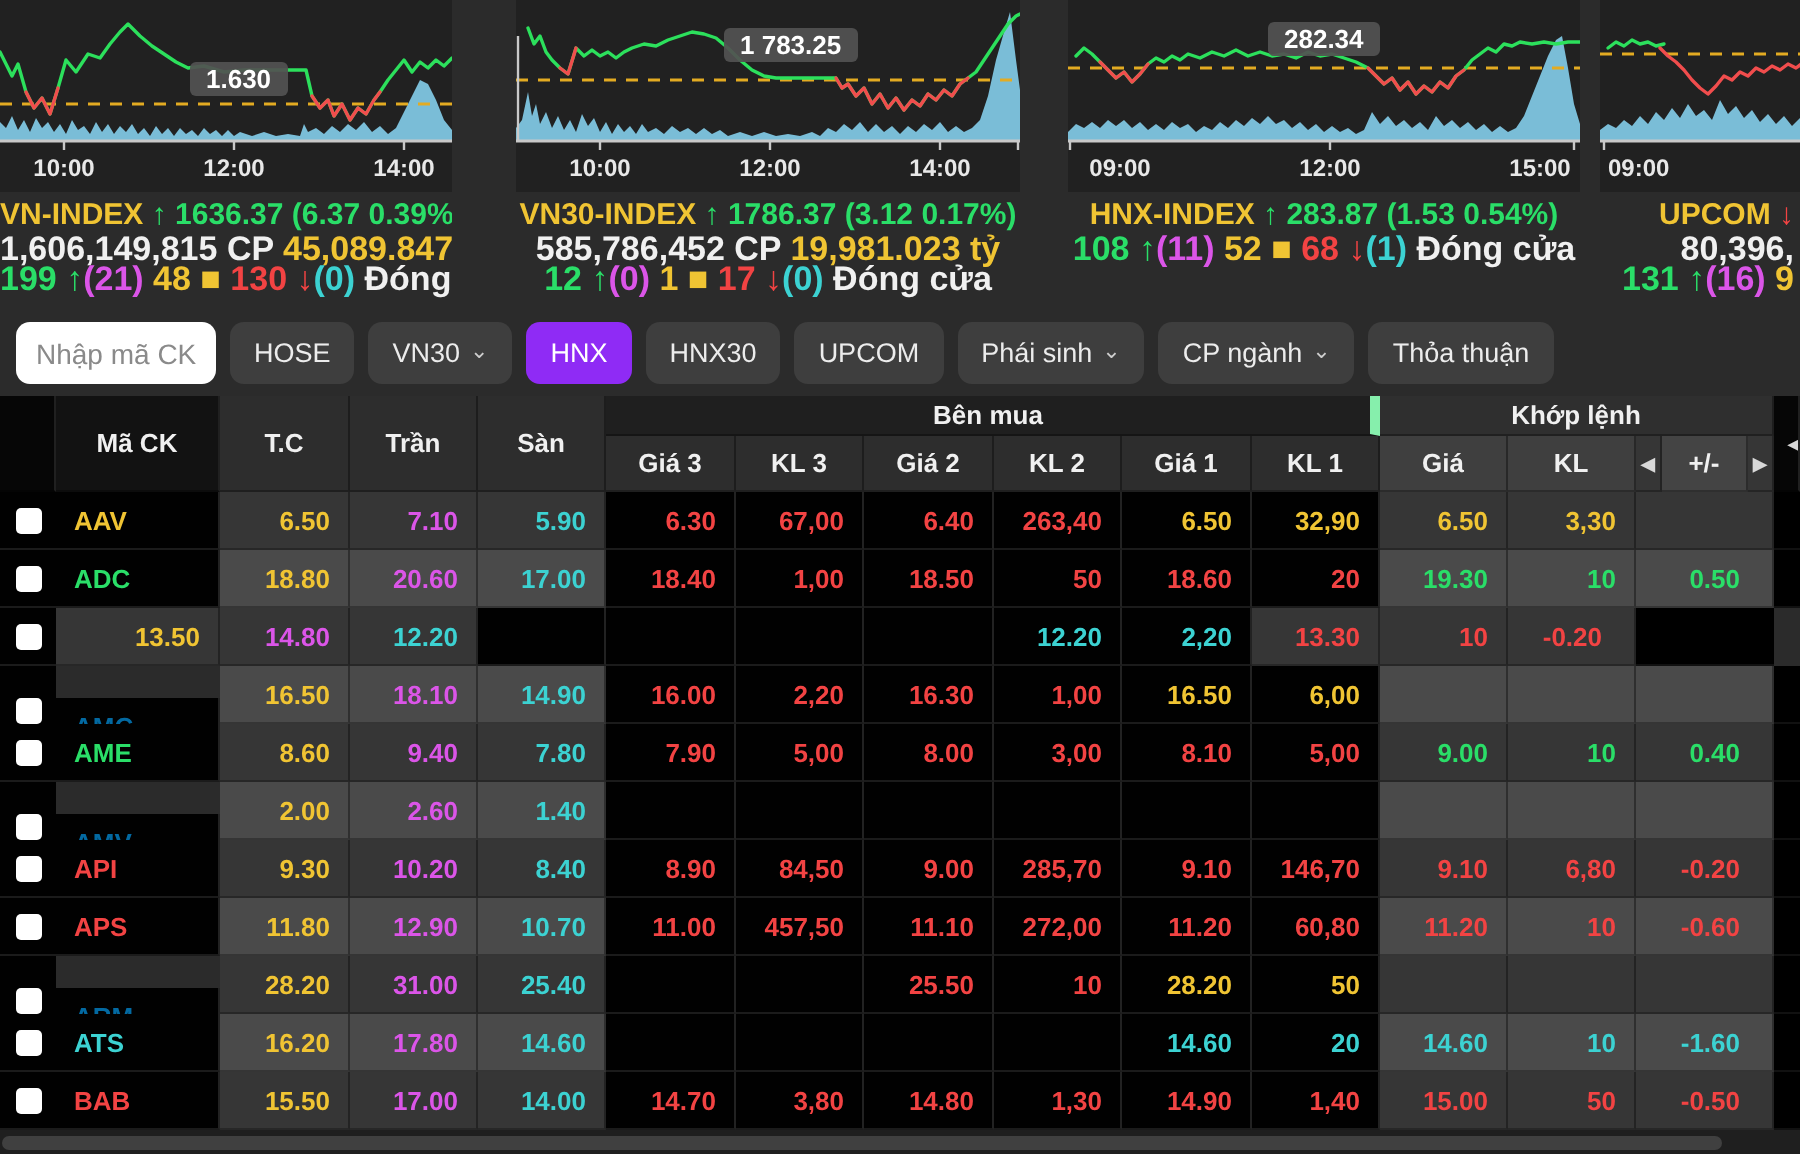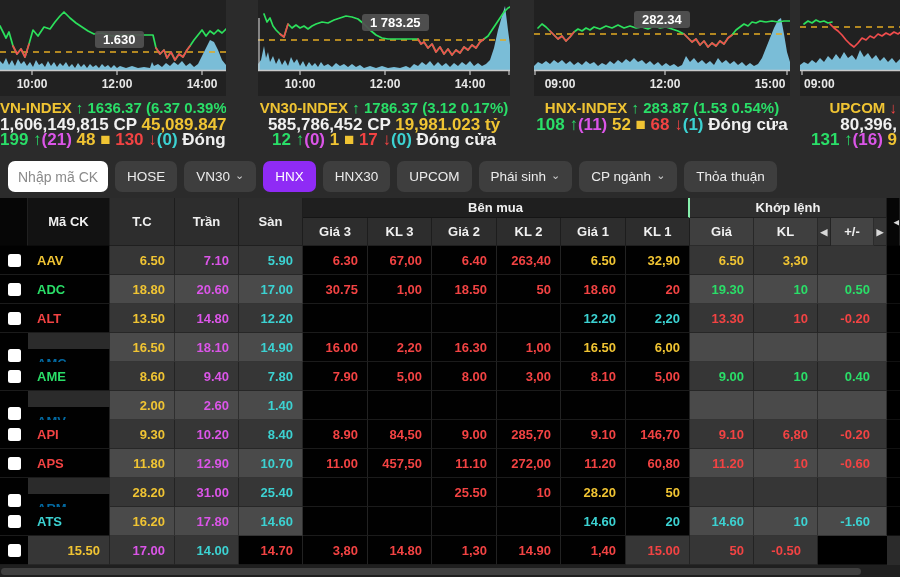--- a/index.html
+++ b/index.html
@@ -47,21 +47,21 @@
   .board{position:absolute;top:198px;left:0;width:900px;}
   .thead{display:grid;width:900px;
     grid-template-columns:28px 82px 65px 64px 64px 65px 64px 65px 64px 65px 64px 64px 64px 13px 43px 13px 13px;
     grid-template-rows:20px 28px;}
   .hc{color:#f0f0f0;font-size:13px;font-weight:bold;display:flex;align-items:center;justify-content:center;
     border-right:1px solid rgba(0,0,0,.35);border-bottom:1px solid rgba(0,0,0,.3);}
   .hc.blackc{background:#060606;border-right:1px solid #202020;}
   .hc.symc{background:#121212;border-right:1px solid #202020;}
   .hc.grayh{background:#2d2d2d;}
   .hc.grouph{font-weight:bold;}
-  .hc.buyg{background:#1f1f1f;border-right:2px solid #86efac;}
+  .hc.buyg{background:#1f1f1f;border-right:5px solid #86efac;}
   .hc.matchg{background:#2f2f2f;}
   .hc.subh{background:#2d2d2d;}
   .hc.matchh{background:#3f3f3f;}
   .hc.arrowh{background:#363636;font-size:9px;color:#d8d8d8;cursor:pointer;}
   .hc.pmh{background:#444;}
   .hc.edgeh{justify-content:flex-start;overflow:hidden;font-size:9px;color:#d8d8d8;padding-left:7px;}
 
   .trow{display:grid;width:900px;height:29px;
     grid-template-columns:28px 82px 65px 64px 64px 65px 64px 65px 64px 65px 64px 64px 64px 69px 13px;}
   .td{height:29px;line-height:29px;font-size:13px;font-weight:bold;text-align:right;padding-right:9px;
@@ -272,36 +272,35 @@
           <div class="td edge"></div>
         </div>
         <div class="trow odd">
           <div class="cbc">
             <div class="cb"></div>
           </div>
           <div class="td symtd c-up">ADC</div>
           <div class="td gray c-ref">18.80</div>
           <div class="td gray c-ceil">20.60</div>
           <div class="td gray c-floor">17.00</div>
-          <div class="td black c-down">30.75</div>
+          <div class="td black c-down">18.40</div>
           <div class="td black c-down">1,00</div>
           <div class="td black c-down">18.50</div>
           <div class="td black c-down">50</div>
           <div class="td black c-down">18.60</div>
           <div class="td black c-down">20</div>
           <div class="td gray c-up">19.30</div>
           <div class="td gray c-up">10</div>
           <div class="td gray pm c-up">0.50</div>
           <div class="td edge"></div>
         </div>
         <div class="trow even">
           <div class="cbc">
             <div class="cb"></div>
           </div>
-          <div class="td symtd c-down">ALT</div>
           <div class="td gray c-ref">13.50</div>
           <div class="td gray c-ceil">14.80</div>
           <div class="td gray c-floor">12.20</div>
           <div class="td black"></div>
           <div class="td black"></div>
           <div class="td black"></div>
           <div class="td black"></div>
           <div class="td black c-floor">12.20</div>
           <div class="td black c-floor">2,20</div>
           <div class="td gray c-down">13.30</div>
@@ -439,20 +438,21 @@
           <div class="td black c-floor">20</div>
           <div class="td gray c-floor">14.60</div>
           <div class="td gray c-floor">10</div>
           <div class="td gray pm c-floor">-1.60</div>
           <div class="td edge"></div>
         </div>
         <div class="trow even">
           <div class="cbc">
             <div class="cb"></div>
           </div>
+          <div class="td symtd c-down">BAB</div>
           <div class="td gray c-ref">15.50</div>
           <div class="td gray c-ceil">17.00</div>
           <div class="td gray c-floor">14.00</div>
           <div class="td black c-down">14.70</div>
           <div class="td black c-down">3,80</div>
           <div class="td black c-down">14.80</div>
           <div class="td black c-down">1,30</div>
           <div class="td black c-down">14.90</div>
           <div class="td black c-down">1,40</div>
           <div class="td gray c-down">15.00</div>

